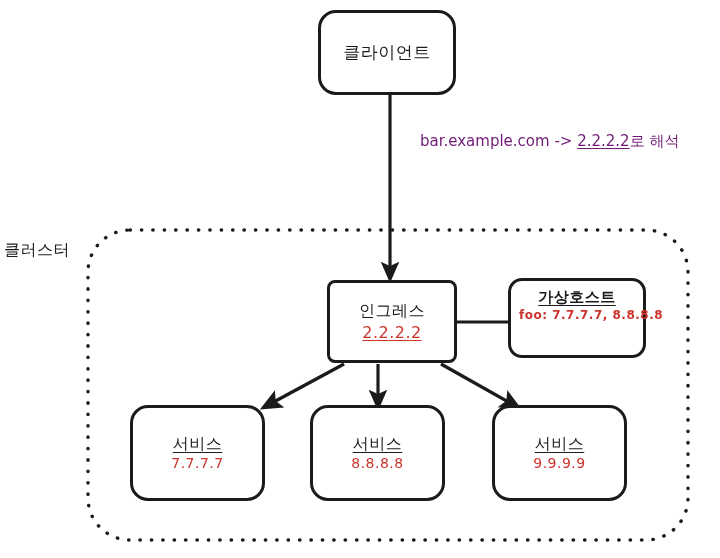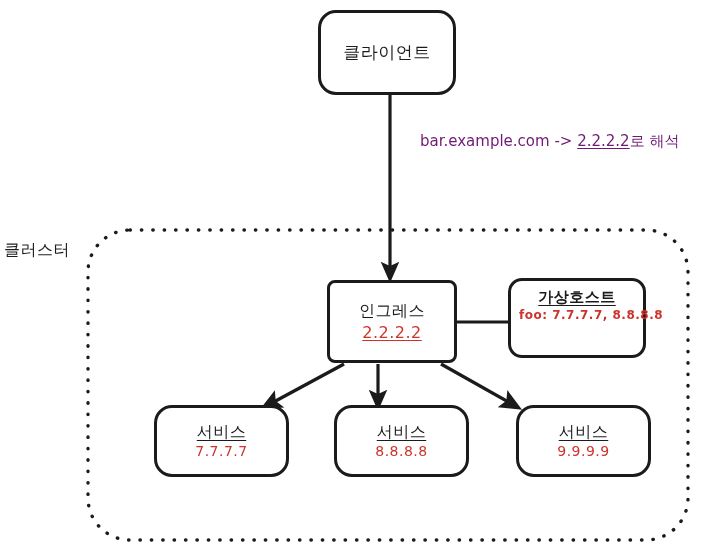--- a/index.html
+++ b/index.html
@@ -86,22 +86,21 @@
   #vhost-node .k-label { font-size: 15px; }
   #vhost-node .ip-red {
     font-size: 12px;
     align-self: flex-start;
     padding-left: 8px;
     line-height: 1.4;
   }
   .svc-node {
     top: 405px;
     width: 135px;
-    height: 72px;
-    margin-left: 24px;
+    height: 96px;
   }
   #svc-1 { left: 130px; }
   #svc-2 { left: 310px; }
   #svc-3 { left: 492px; }
   .svc-node .k-label { font-size: 16px; }
   .svc-node .ip-red { font-size: 14px; }
 
   #cluster-label {
     position: absolute;
     left: 4px;

